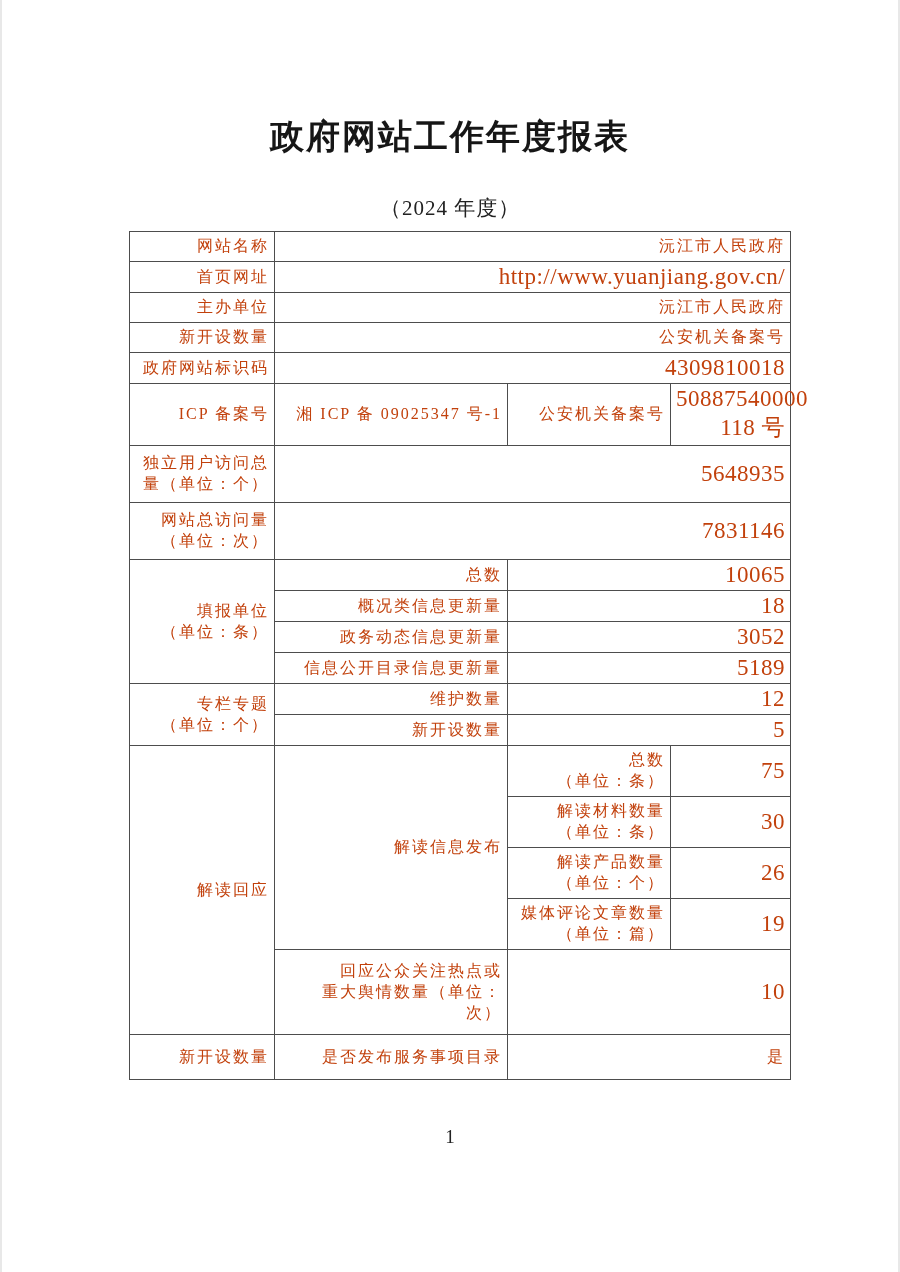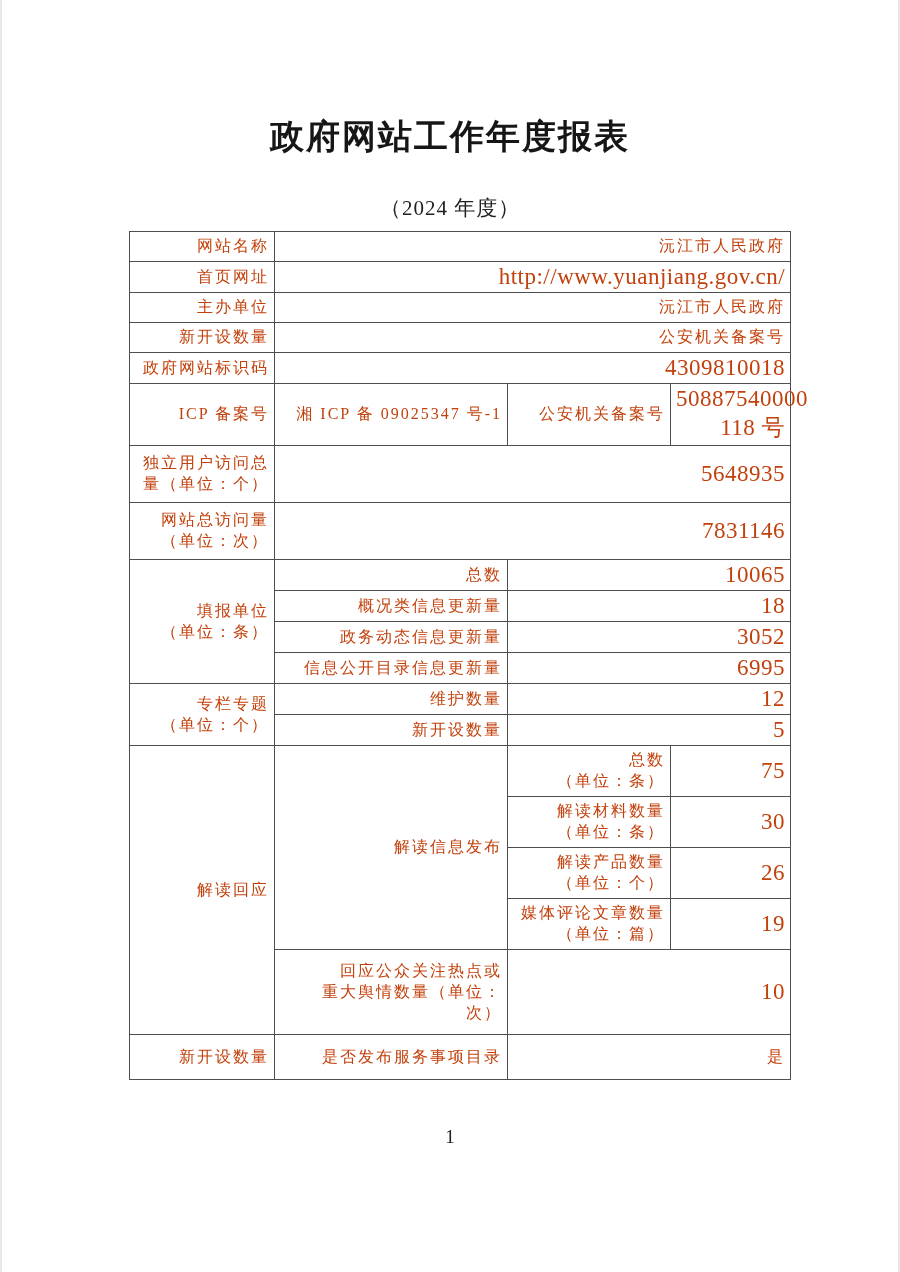--- a/index.html
+++ b/index.html
@@ -137,21 +137,21 @@
       <tr class="r31">
         <td>概况类信息更新量</td>
         <td colspan="2" class="num">18</td>
       </tr>
       <tr class="r31">
         <td>政务动态信息更新量</td>
         <td colspan="2" class="num">3052</td>
       </tr>
       <tr class="r31">
         <td>信息公开目录信息更新量</td>
-        <td colspan="2" class="num">6995</td>
+        <td colspan="2" class="num">5189</td>
       </tr>
       <tr class="r30">
         <td rowspan="2">专栏专题
 （单位：个）</td>
         <td>维护数量</td>
         <td colspan="2" class="num">12</td>
       </tr>
       <tr class="r30">
         <td>新开设数量</td>
         <td colspan="2" class="num">5</td>

